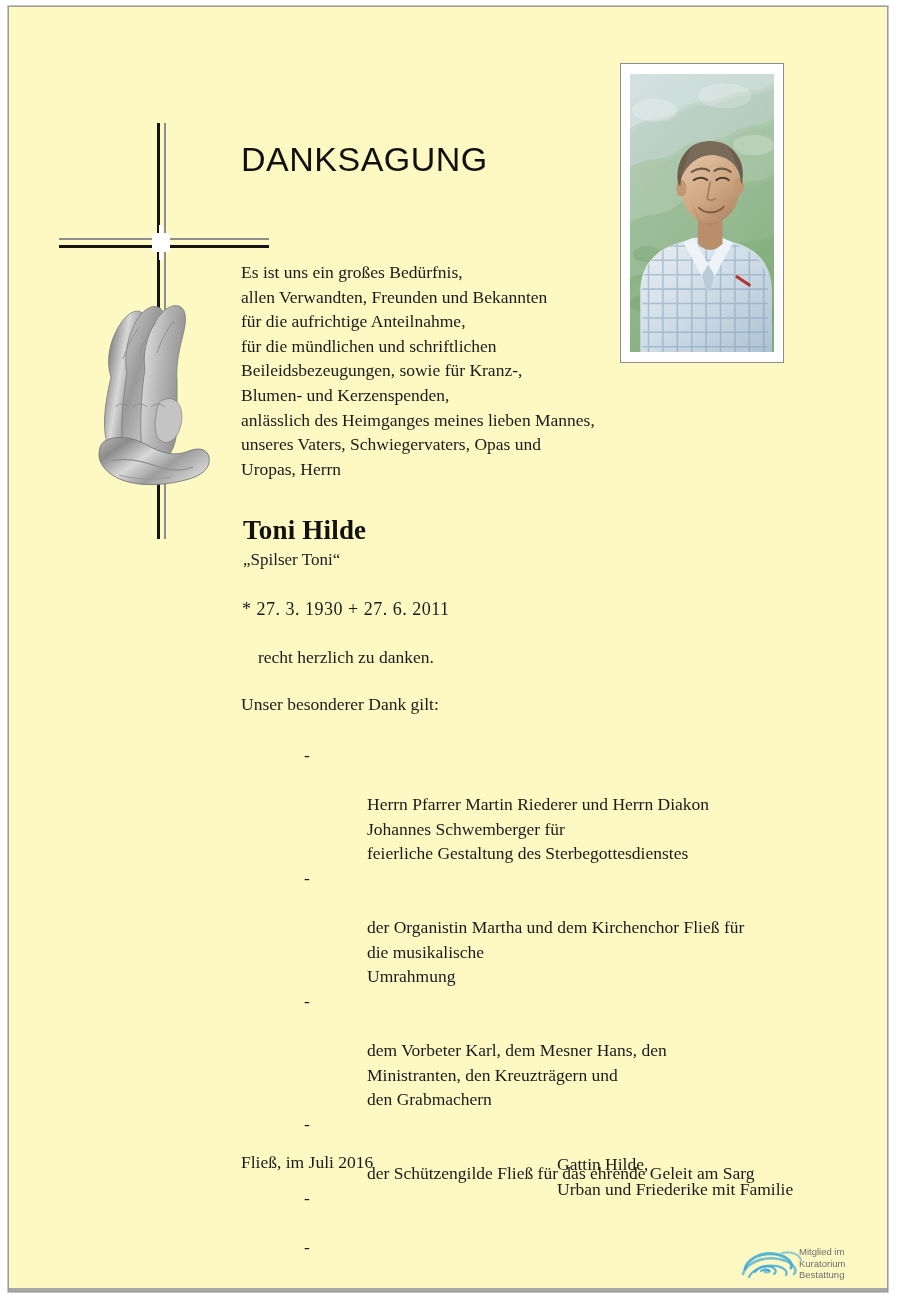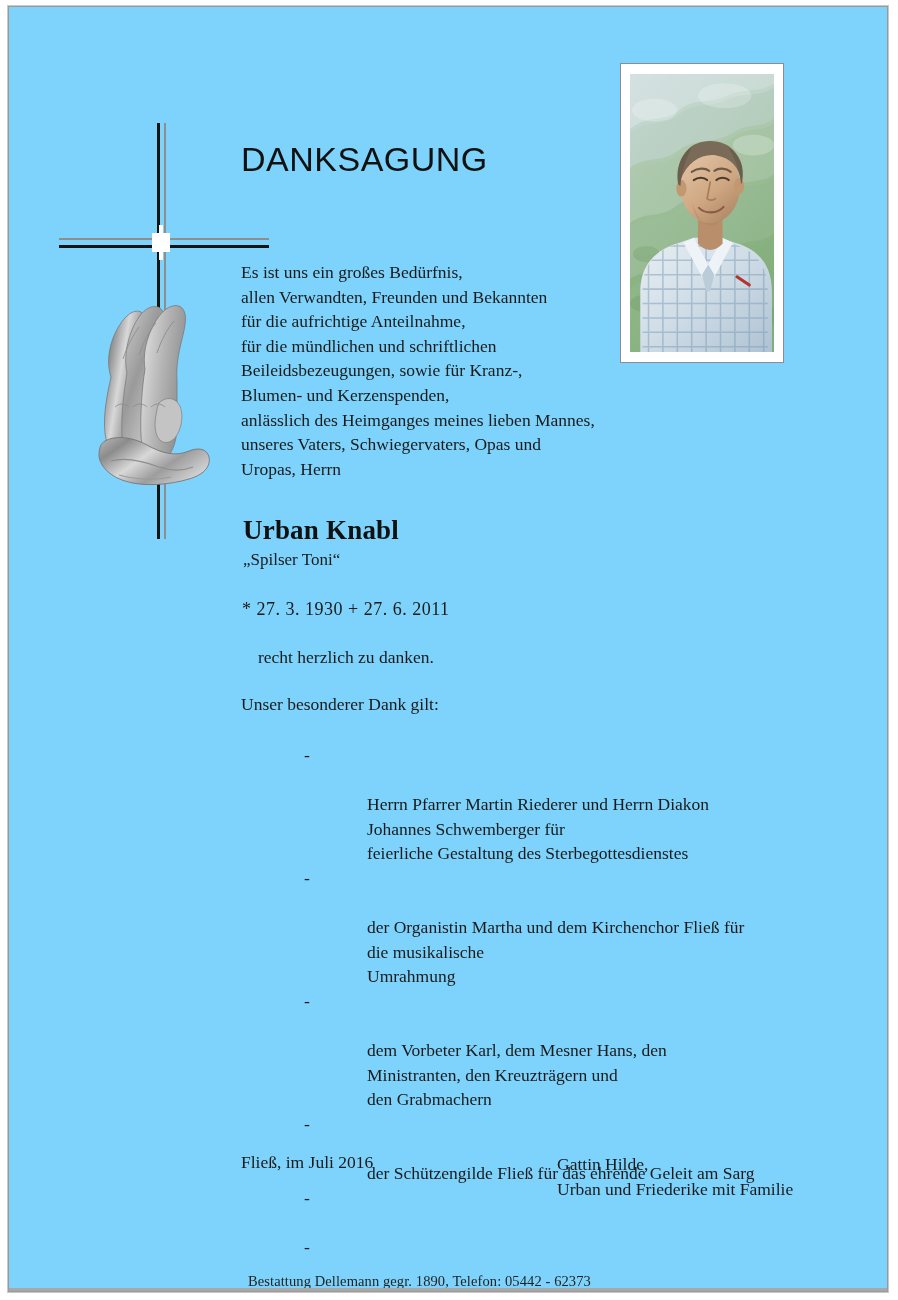--- a/index.html
+++ b/index.html
@@ -14,21 +14,21 @@
     font-family: "Liberation Serif", serif;
   }
 
   
   .page {
     position: absolute;
     left: 8px;
     top: 6px;
     width: 880px;
     height: 1286px;
-    background: #7dd3fc;
+    background: #fef9c3;
     border: 1px solid #9a9a9a;
     box-shadow: 0 0 0 1px #c9c9c9;
     box-sizing: border-box;
   }
 
   
   .cross { position: absolute; left: 0; top: 0; }
 
   .cross-v-thick {
     position: absolute;
@@ -444,21 +444,21 @@
   <div class="body-text">Es ist uns ein großes Bedürfnis,
 allen Verwandten, Freunden und Bekannten
 für die aufrichtige Anteilnahme,
 für die mündlichen und schriftlichen
 Beileidsbezeugungen, sowie für Kranz-,
 Blumen- und Kerzenspenden,
 anlässlich des Heimganges meines lieben Mannes,
 unseres Vaters, Schwiegervaters, Opas und
 Uropas, Herrn</div>
 
-  <div class="deceased-name">Urban Knabl</div>
+  <div class="deceased-name">Toni Hilde</div>
   <div class="nickname">„Spilser Toni“</div>
   <div class="dates">* 27. 3. 1930   + 27. 6. 2011</div>
 
   <div class="thanks-line">recht herzlich zu danken.</div>
   <div class="special-thanks-intro">Unser besonderer Dank gilt:</div>
 
   <div class="thanks-list">
     <div class="thanks-item">
       <span class="thanks-dash">-</span>
       <span>Herrn Pfarrer Martin Riederer und Herrn Diakon
@@ -488,17 +488,31 @@
       <span class="thanks-dash">-</span>
       
     </div>
 
   </div>
 
   <div class="sig-place">Fließ, im Juli 2016</div>
   <div class="sig-family">Gattin Hilde,
 Urban und Friederike mit Familie</div>
 
-  <div class="footer-text">Bestattung Dellemann gegr. 1890, Telefon: 05442 - 62373</div>
   <div class="footer-rule"></div>
 
+  <div class="logo">
+    <svg viewBox="0 0 150 46" style="position:absolute;left:0;top:0;width:150px;height:46px">
+      <g fill="none" stroke="#3aa8d8" stroke-linecap="round">
+        <path d="M8 28 C10 18 24 11 38 13 C50 15 56 21 54 27" stroke-width="3" opacity="0.85"></path>
+        <path d="M6 33 C9 22 26 15 42 18 C56 21 61 28 57 33" stroke-width="2.6" opacity="0.7"></path>
+        <path d="M12 36 C16 28 28 23 40 25 C48 27 51 31 49 34" stroke-width="2.2" opacity="0.8"></path>
+        <path d="M18 31 C21 26 29 24 35 26 C39 28 40 31 37 33" stroke-width="2" opacity="0.9"></path>
+        <path d="M24 30 C26 28 30 28 32 30" stroke-width="1.8" opacity="0.95"></path>
+        <path d="M45 12 C54 10 62 13 64 19" stroke-width="2.2" opacity="0.55"></path>
+      </g>
+      <ellipse cx="30" cy="30" rx="4" ry="2.6" fill="#3aa8d8" opacity="0.6"></ellipse>
+    </svg>
+    <div class="logo-text">Mitglied im
+Kuratorium Bestattung</div>
+  </div>
 
 </div>
 
 </body></html>

